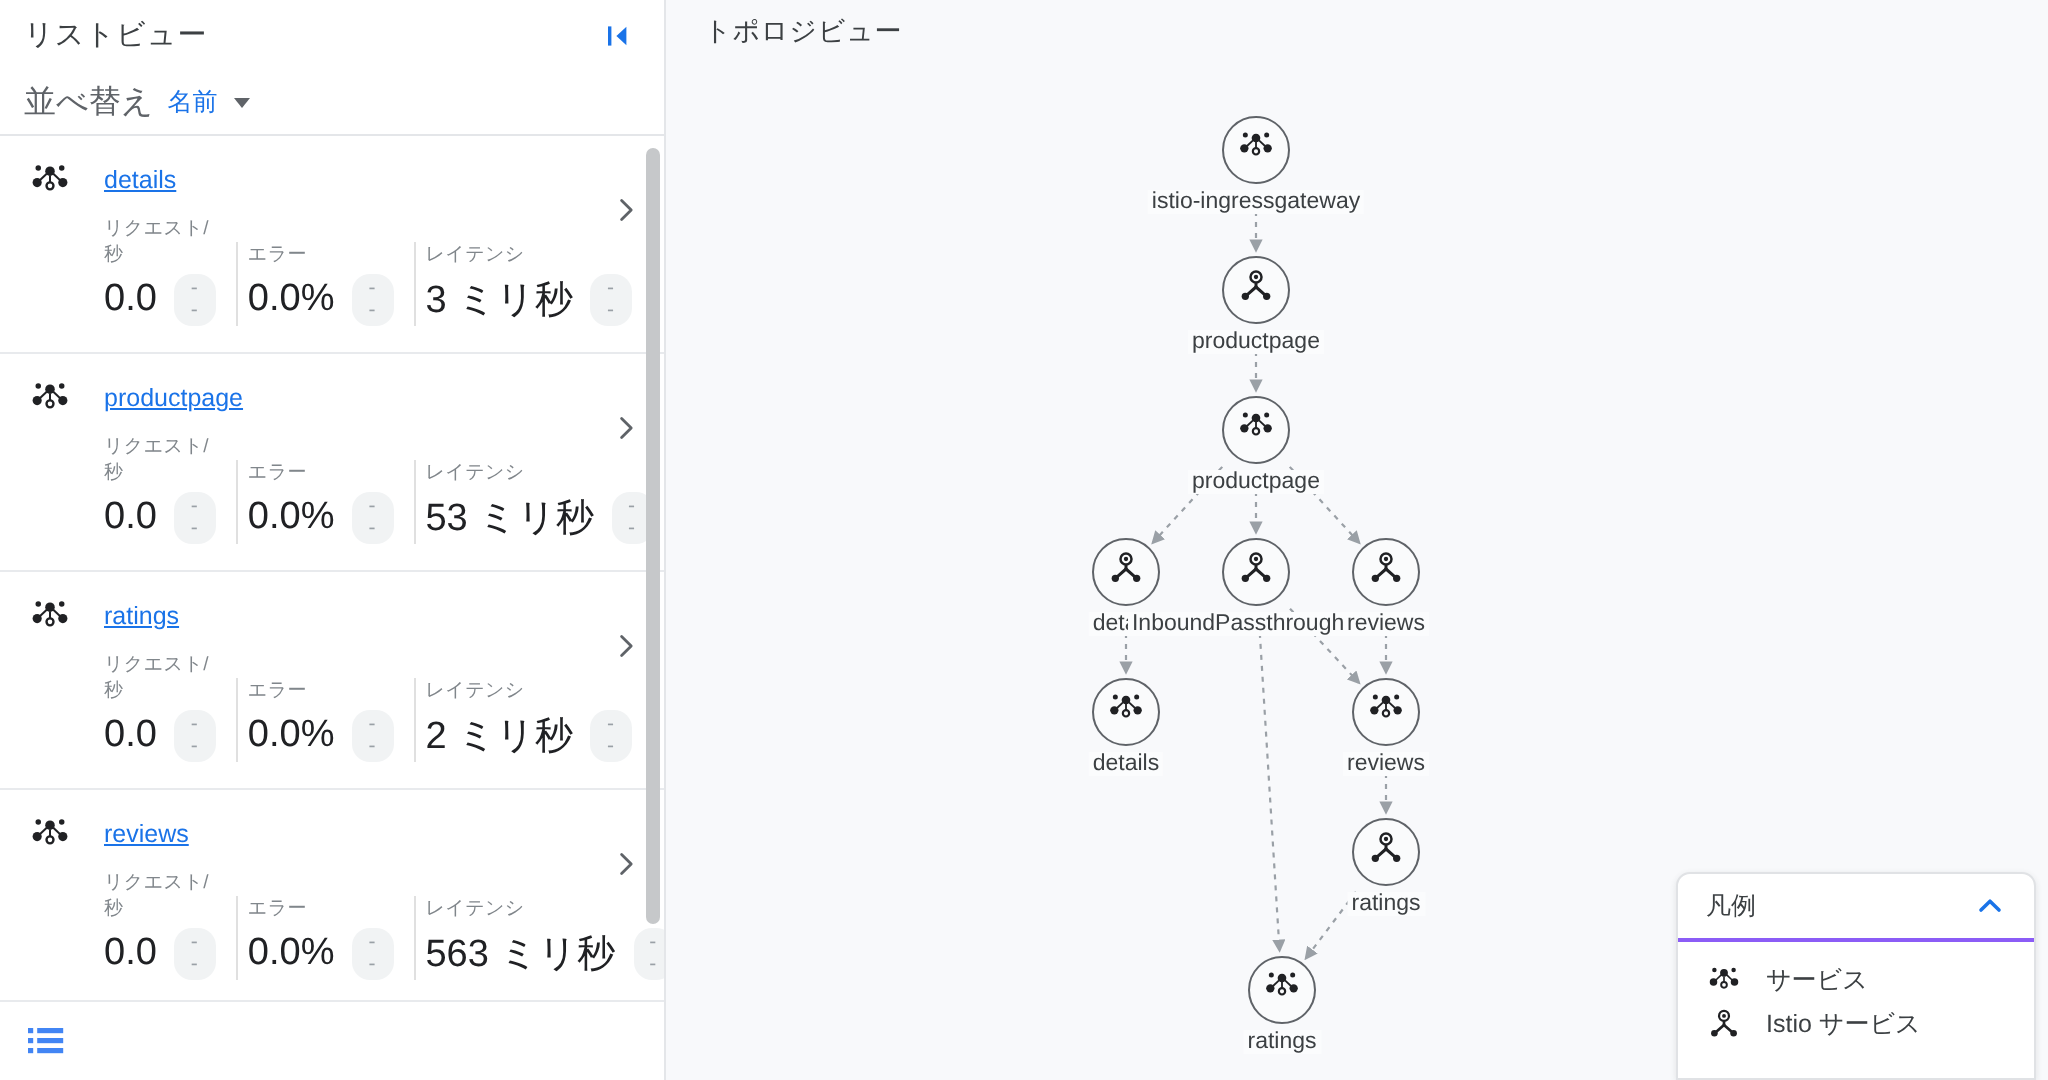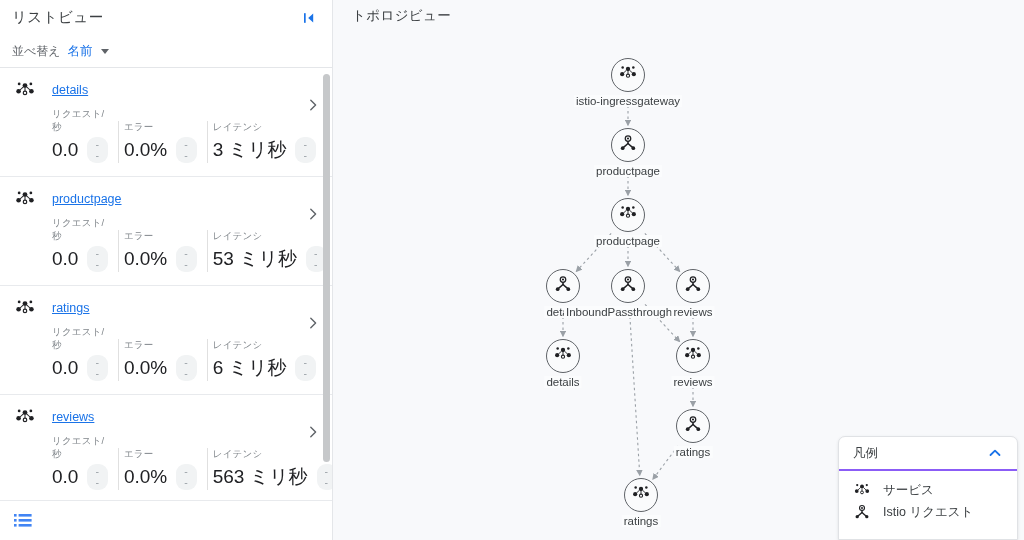--- a/index.html
+++ b/index.html
@@ -33,21 +33,21 @@
     margin-left: auto; width: 22px; height: 22px;
     display: flex; align-items: center; justify-content: center;
     cursor: pointer;
   }
   .sb-sort {
     height: 32px;
     display: flex; align-items: center; gap: 7px;
     padding: 0 12px;
     flex: 0 0 auto;
   }
-  .sort-label { font-size: 12px; color: #5f6368; text-align: right; }
+  .sort-label { font-size: 16px; color: #5f6368; text-align: right; }
   .sort-value { font-size: 12.5px; color: #1a73e8; }
   .caret-down {
     width: 0; height: 0; margin-left: 1px;
     border-left: 4.5px solid transparent;
     border-right: 4.5px solid transparent;
     border-top: 5px solid #5f6368;
   }
 
   .sb-listwrap {
     position: relative;
@@ -303,21 +303,21 @@
               <div class="metric">
                 <span class="m-label">エラー</span>
                 <span class="m-row">
                   <span class="m-value">0.0%</span>
                   <span class="m-chip">--</span>
                 </span>
               </div>
               <div class="metric">
                 <span class="m-label">レイテンシ</span>
                 <span class="m-row">
-                  <span class="m-value">6 ミリ秒</span>
+                  <span class="m-value">2 ミリ秒</span>
                   <span class="m-chip">--</span>
                 </span>
               </div>
             </div>
             <span class="row-chevron"><svg width="14" height="14" viewBox="0 0 14 14" aria-hidden="true">
                 <path d="M4.8 2.2 L9.6 7 L4.8 11.8" fill="none" stroke="#5f6368" stroke-width="1.4" stroke-linecap="round" stroke-linejoin="round"></path>
               </svg></span>
           </div>
           <div class="svc-row">
             <div class="svc-top">
@@ -574,18 +574,18 @@
           <div class="legend-item">
             <span class="legend-icon"><svg width="18" height="18" viewBox="0 0 24 24" aria-hidden="true">
                 <circle cx="12" cy="6.6" r="3.3" fill="none" stroke="#202124" stroke-width="1.5"></circle>
                 <circle cx="12" cy="6.6" r="1.3" fill="#202124"></circle>
                 <path d="M12 9.9 L12 13.0" stroke="#202124" stroke-width="1.8"></path>
                 <path d="M12 12.6 L6.3 17.6" stroke="#202124" stroke-width="1.8" stroke-linecap="round"></path>
                 <path d="M12 12.6 L17.7 17.6" stroke="#202124" stroke-width="1.8" stroke-linecap="round"></path>
                 <circle cx="5.6" cy="18.2" r="2.2" fill="#202124"></circle>
                 <circle cx="18.4" cy="18.2" r="2.2" fill="#202124"></circle>
               </svg></span>
-            <span class="legend-text">Istio リクエスト</span>
+            <span class="legend-text">Istio サービス</span>
           </div>
         </div>
     </div>
   </div>
 </div>
 
 </body></html>

